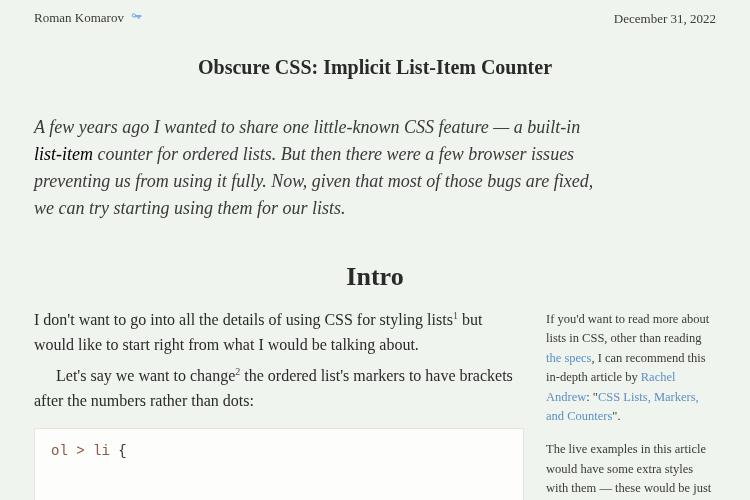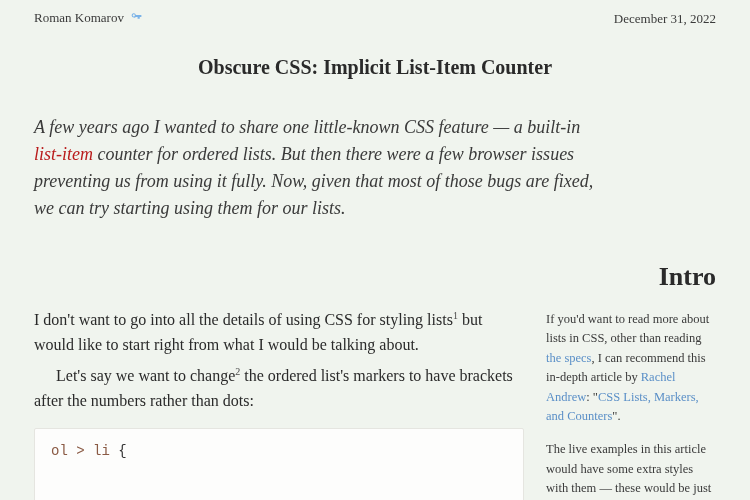--- a/index.html
+++ b/index.html
@@ -33,25 +33,25 @@
     font-family: Georgia, serif;
   }
   .intro-para {
     font-style: italic;
     font-size: 18px;
     line-height: 1.5;
     color: #3a3a3a;
     margin-bottom: 40px;
     max-width: 560px;
   }
-  .intro-para .link-green { color: #b91c1c; text-decoration: none; }
+  .intro-para .link-green { color: #000000; text-decoration: none; }
   .section-heading {
     font-size: 26px;
     font-weight: 700;
-    text-align: right;
+    text-align: center;
     margin-bottom: 16px;
     color: #2a2a2a;
   }
   .content-row { display: flex; gap: 22px; }
   .main-col { flex: 1; }
   .side-col { width: 170px; font-size: 12.5px; line-height: 1.55; color: #3a3a3a; padding-top: 2px; }
   .body-p {
     font-size: 16px;
     line-height: 1.55;
     margin-bottom: 6px;

